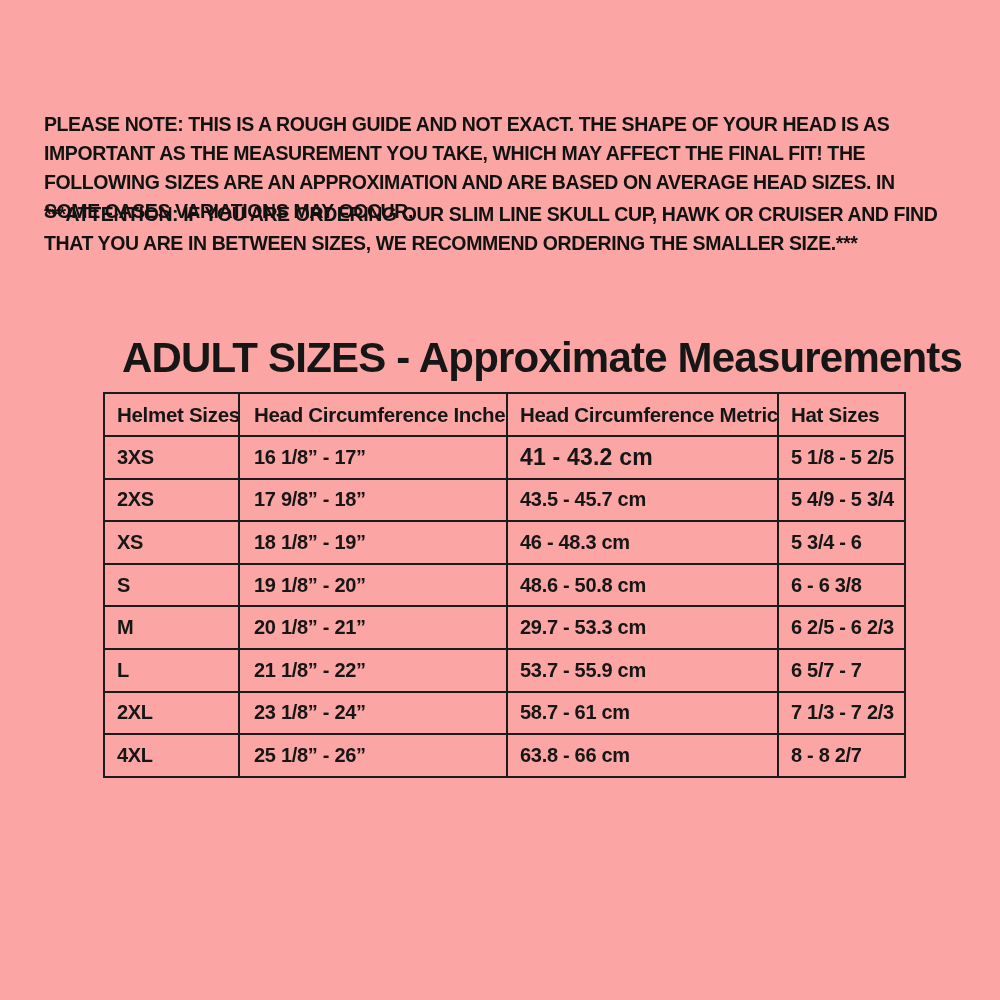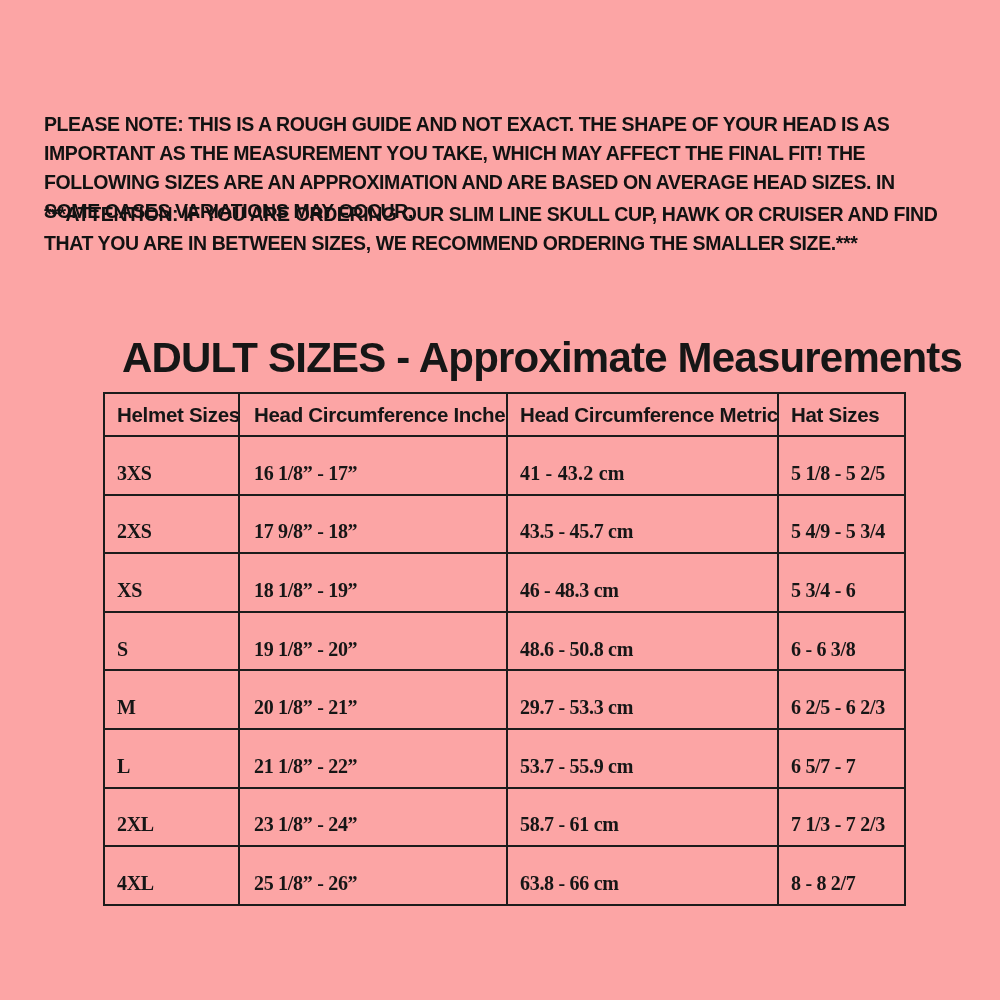--- a/index.html
+++ b/index.html
@@ -68,29 +68,28 @@
     white-space: nowrap;
   }
   table.sizes th {
     height: 41px;
     font-size: 20.5px;
     padding: 0 4px 0 12px;
   }
   table.sizes td {
     height: 40.6px;
     font-size: 20px;
-    padding: 16px 4px 0 12px;
-    font-family: Liberation Serif, serif;
+    padding: 0 4px 0 12px;
   }
   table.sizes td.col-inches,
   table.sizes th.col-inches {
     padding-left: 14px;
   }
   table.sizes td.emph {
-    font-size: 20px;
+    font-size: 23px;
     letter-spacing: 0.2px;
   }
   col.c1 { width: 135px; }
   col.c2 { width: 268px; }
   col.c3 { width: 271px; }
   col.c4 { width: 127px; }
 </style>
 </head>
 <body>
 

